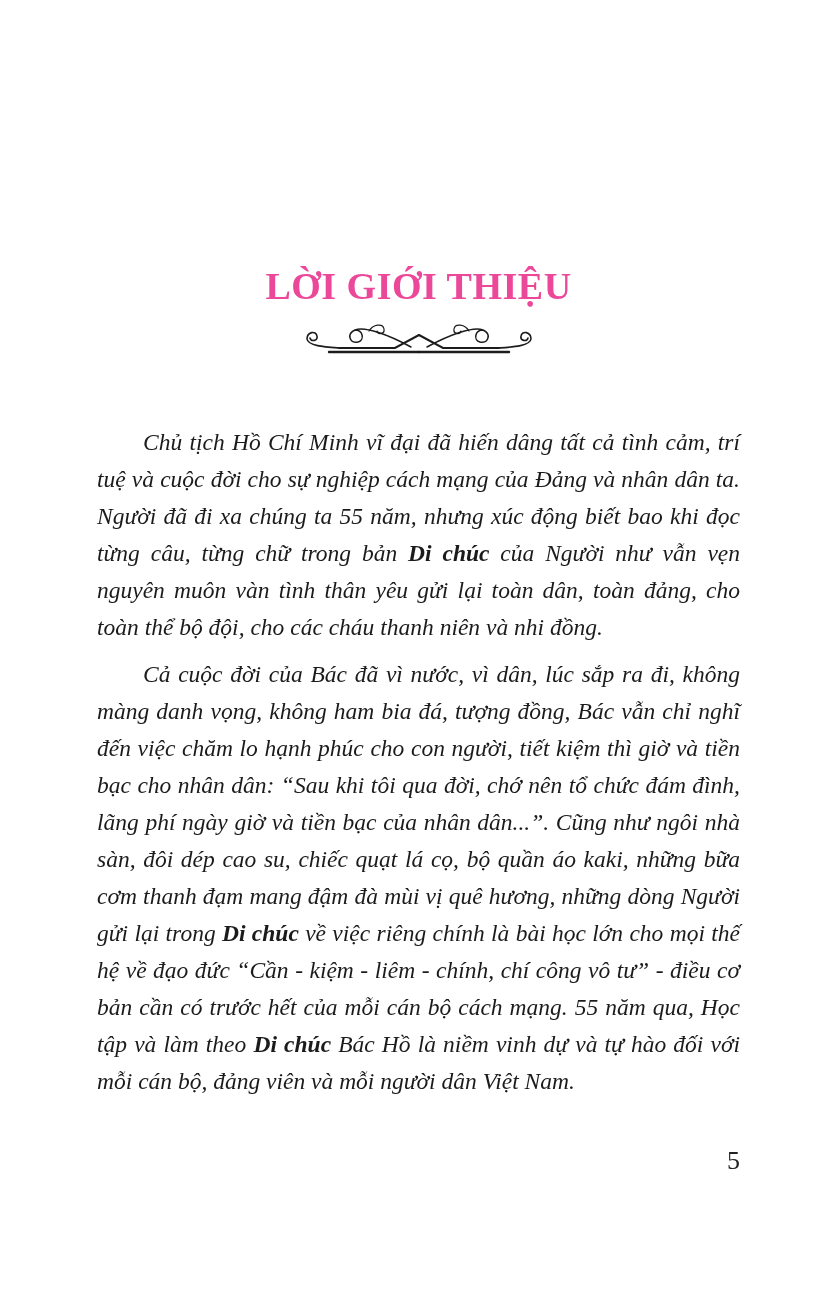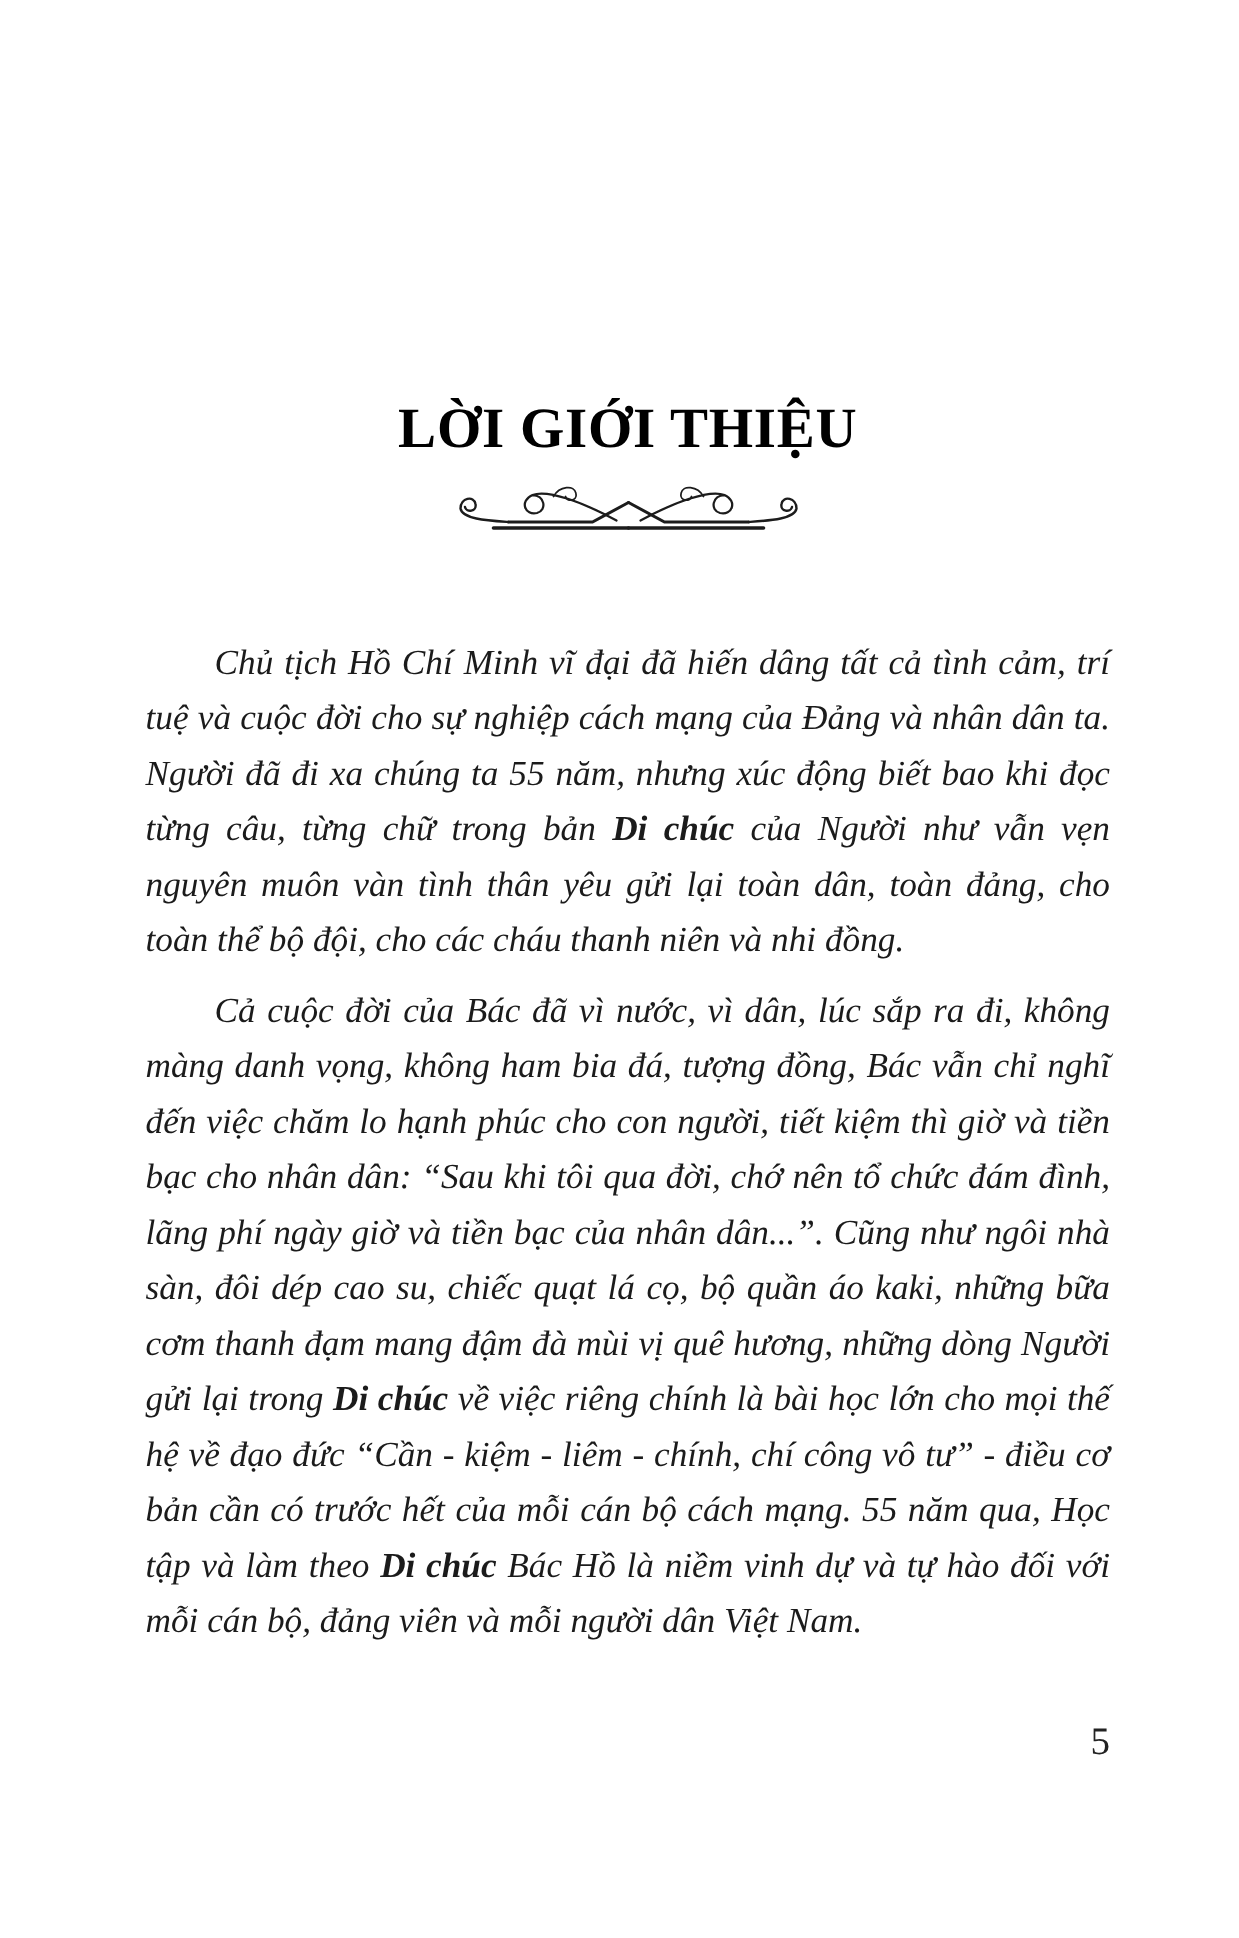--- a/index.html
+++ b/index.html
@@ -17,21 +17,21 @@
   .content {
     padding: 0 86px 0 97px;
   }
   .title {
     margin: 0;
     padding-top: 264px;
     text-align: center;
     font-size: 38px;
     font-weight: 700;
     letter-spacing: 0.5px;
-    color: #000000;
+    color: #ec4899;
     font-family: "Liberation Serif", "DejaVu Serif", serif;
   }
   .flourish {
     display: block;
     margin: 12px auto 0 auto;
   }
   .body-text {
     margin-top: 60px;
     font-style: italic;
     font-size: 23.5px;

